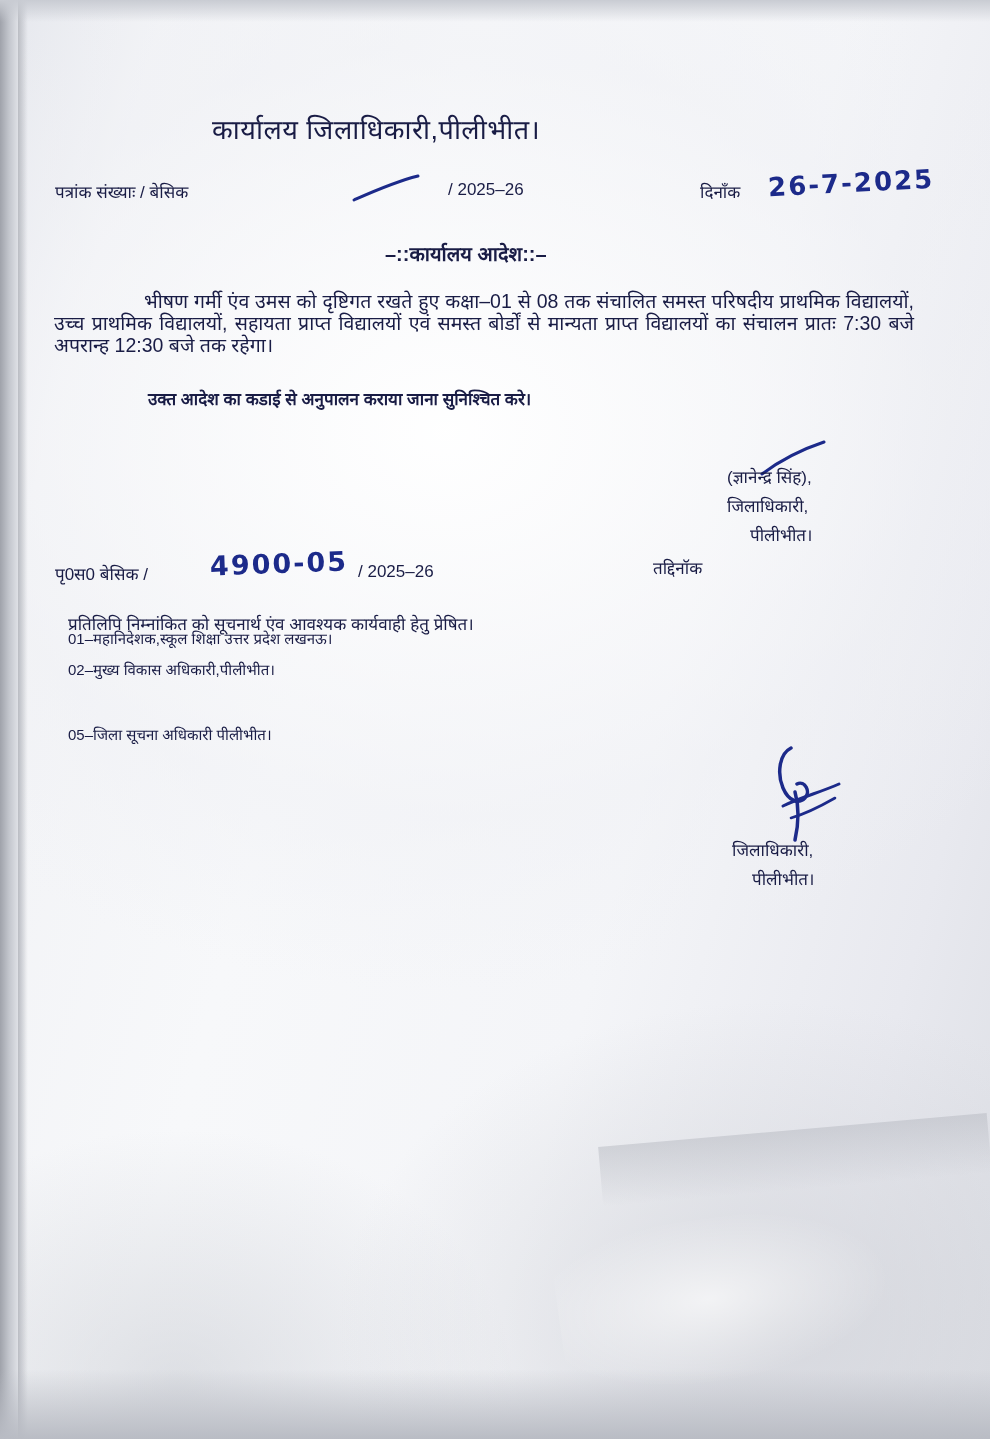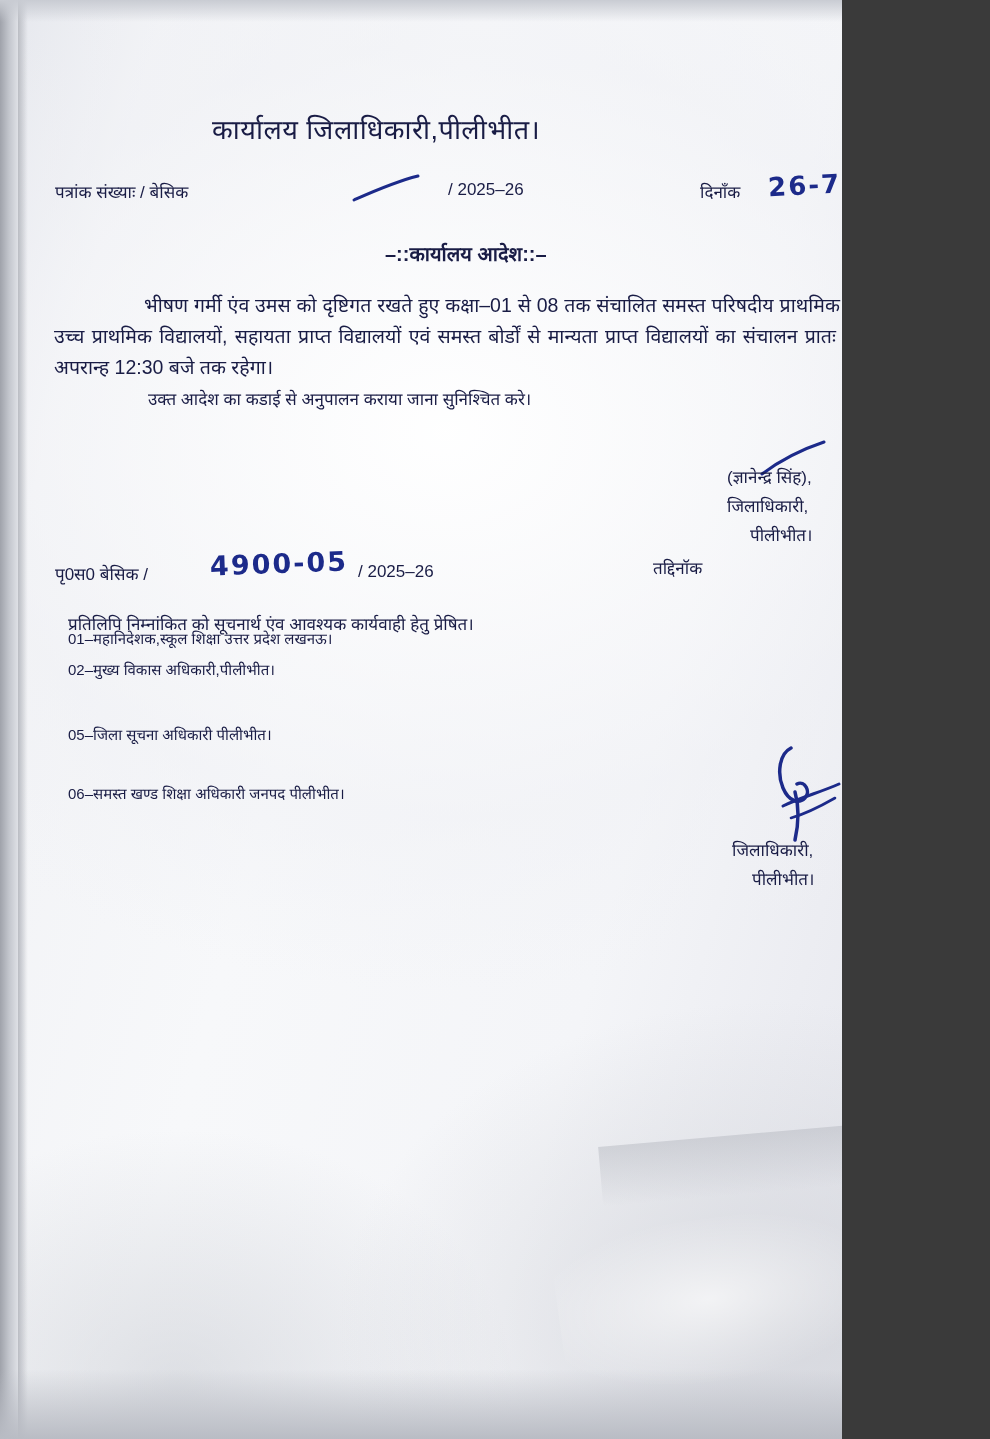--- a/index.html
+++ b/index.html
@@ -3,21 +3,21 @@
 <meta charset="utf-8">
 <title>Office Order Scan</title>
 <style>
   html, body {
     margin: 0;
     padding: 0;
     background: #3a3a3a;
   }
   #page {
     position: relative;
-    width: 842px;
+    width: 990px;
     height: 1439px;
     overflow: hidden;
     background: #e9eaee;
     font-family: "Liberation Sans", sans-serif;
   }
   
   .paper {
     position: absolute;
     left: 0; top: 0;
     width: 990px; height: 1439px;
@@ -86,21 +86,21 @@
   .sub-title {
     font-size: 20px;
     font-weight: 600;
   }
   .line {
     font-size: 17px;
   }
   .body-para {
     position: absolute;
     font-size: 19.5px;
-    line-height: 31px;
+    line-height: 22px;
     text-align: justify;
     color: #191c45;
   }
   .small {
     font-size: 15px;
   }
   .hand {
     position: absolute;
     color: #1c2a8a;
     font-family: "DejaVu Sans", sans-serif;
@@ -148,21 +148,21 @@
     <div class="hand hand-date" style="left:768px; top:168px;">26-7-2025</div>
 
     <svg class="ink" style="left:352px; top:174px;" width="70" height="30" viewBox="0 0 70 30">
       <path d="M2 26 C 20 18, 42 8, 66 2" stroke="#1c2a8a" stroke-width="3" fill="none" stroke-linecap="round"></path>
     </svg>
 
     <div class="t sub-title" style="left:385px; top:240px;">–::कार्यालय आदेश::–</div>
 
     <div class="body-para" style="left:54px; top:290px; width:860px; text-indent:90px;">भीषण गर्मी एंव उमस को दृष्टिगत रखते हुए कक्षा–01 से 08 तक संचालित समस्त परिषदीय प्राथमिक विद्यालयों, उच्च प्राथमिक विद्यालयों, सहायता प्राप्त विद्यालयों एवं समस्त बोर्डों से मान्यता प्राप्त विद्यालयों का संचालन प्रातः 7:30 बजे अपरान्ह 12:30 बजे तक रहेगा।</div>
 
-    <div class="t line" style="left:148px; top:387px;">उक्त आदेश का कडाई से अनुपालन कराया जाना सुनिश्चित करे।</div>
+    <div class="t line" style="left:148px; top:387px;font-weight:bold;">उक्त आदेश का कडाई से अनुपालन कराया जाना सुनिश्चित करे।</div>
 
     <svg class="ink" style="left:760px; top:440px;" width="70" height="40" viewBox="0 0 70 40">
       <path d="M2 34 C 18 22, 40 10, 64 2" stroke="#1c2a8a" stroke-width="3" fill="none" stroke-linecap="round"></path>
     </svg>
 
     <div class="t line" style="left:727px; top:465px;">(ज्ञानेन्द्र सिंह),</div>
 
     <div class="t line" style="left:727px; top:494px;">जिलाधिकारी,</div>
 
     <div class="t line" style="left:750px; top:523px;">पीलीभीत।</div>
@@ -173,21 +173,20 @@
 
     <div class="t line" style="left:358px; top:562px;">/ 2025–26</div>
 
     <div class="t line" style="left:653px; top:556px;">तद्दिनॉक</div>
 
     <div class="t line" style="left:68px; top:612px;text-align:center;">प्रतिलिपि निम्नांकित को सूचनार्थ एंव आवश्यक कार्यवाही हेतु प्रेषित।</div>
 
     <div class="t small" style="left:68px; top:628px;">01–महानिदेशक,स्कूल शिक्षा उत्तर प्रदेश लखनऊ।</div>
     <div class="t small" style="left:68px; top:659px;">02–मुख्य विकास अधिकारी,पीलीभीत।</div>
     <div class="t small" style="left:68px; top:724px;">05–जिला सूचना अधिकारी पीलीभीत।</div>
-    <div class="t small" style="left:68px; top:783px;">06–समस्त खण्ड शिक्षा अधिकारी जनपद पीलीभीत।</div>
 
     <svg class="ink" style="left:765px; top:740px;" width="110" height="110" viewBox="0 0 110 110">
       <path d="M26 8 C 14 14, 12 34, 18 48 C 24 62, 34 64, 40 58 C 46 52, 40 40, 32 44" stroke="#1c2a8a" stroke-width="3.5" fill="none" stroke-linecap="round"></path>
       <path d="M30 52 C 34 66, 34 82, 30 100" stroke="#1c2a8a" stroke-width="3.5" fill="none" stroke-linecap="round"></path>
       <path d="M18 66 C 34 58, 56 52, 74 44" stroke="#1c2a8a" stroke-width="3" fill="none" stroke-linecap="round"></path>
       <path d="M26 78 C 40 74, 56 66, 70 58" stroke="#1c2a8a" stroke-width="2.6" fill="none" stroke-linecap="round"></path>
     </svg>
 
     <div class="t line" style="left:732px; top:838px;">जिलाधिकारी,</div>
 

